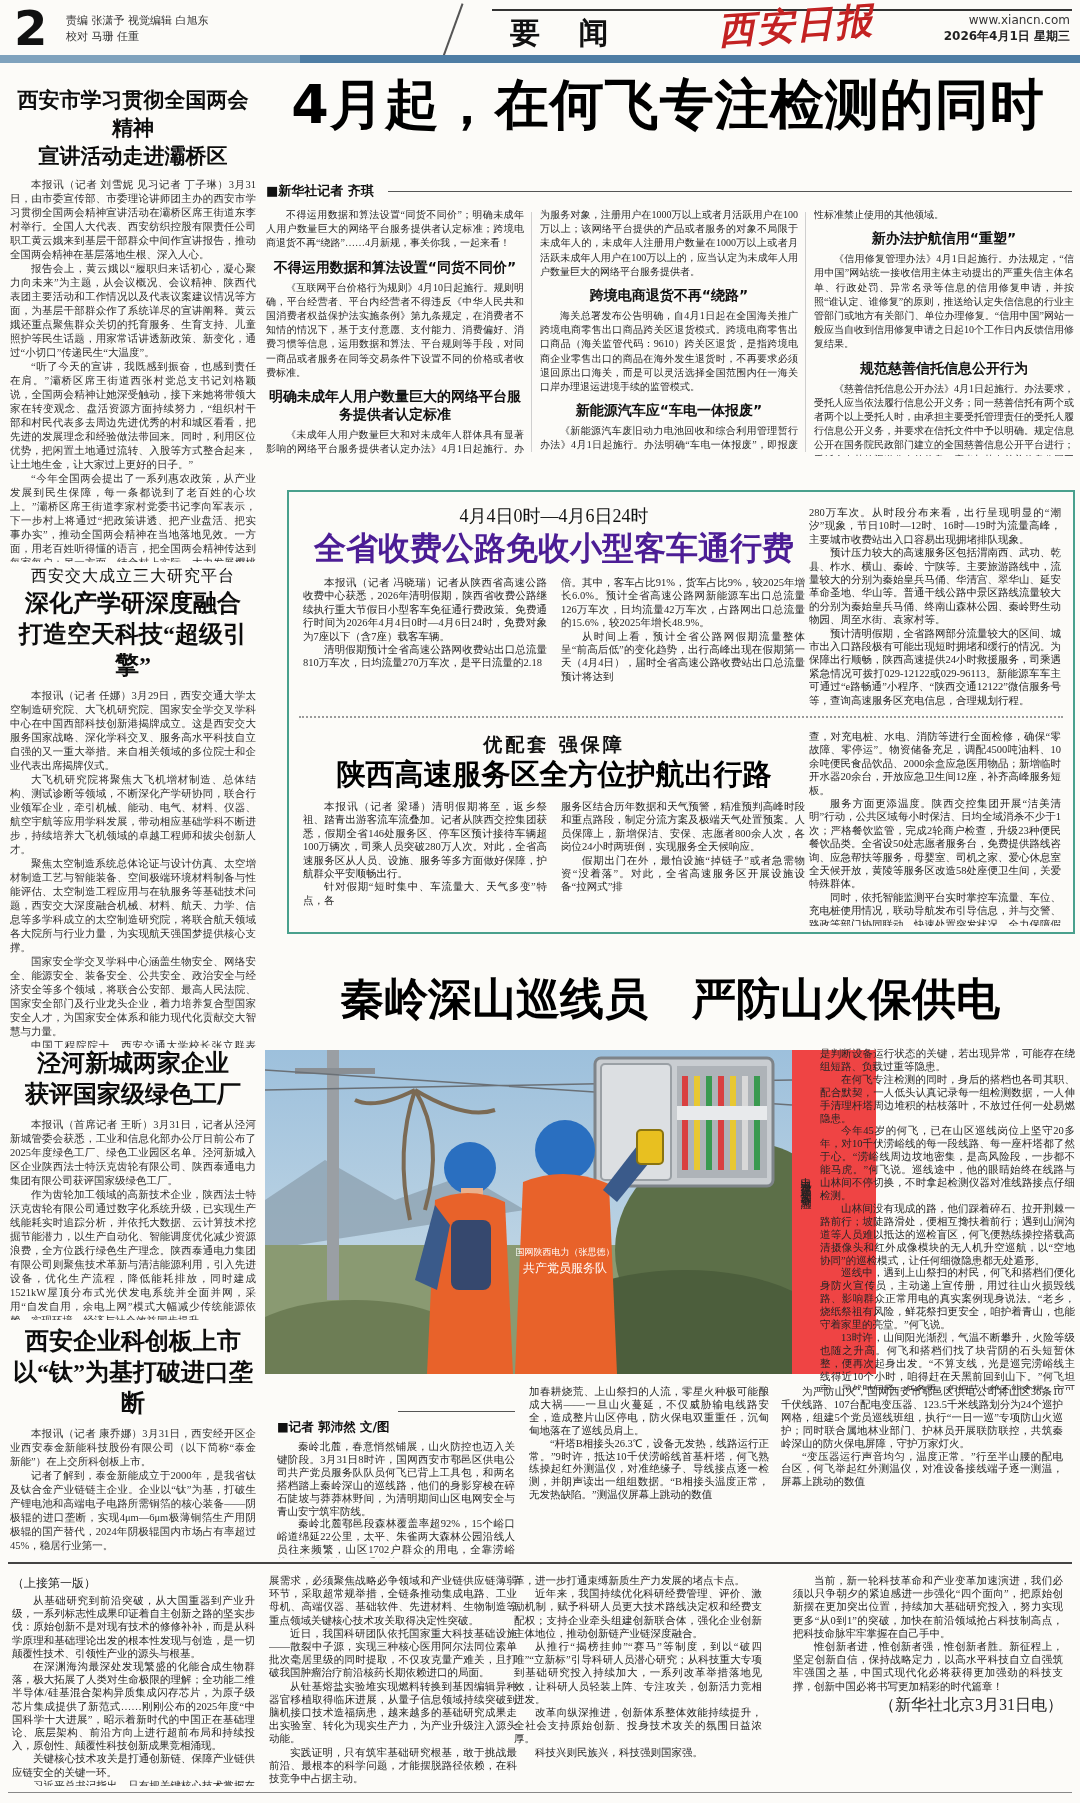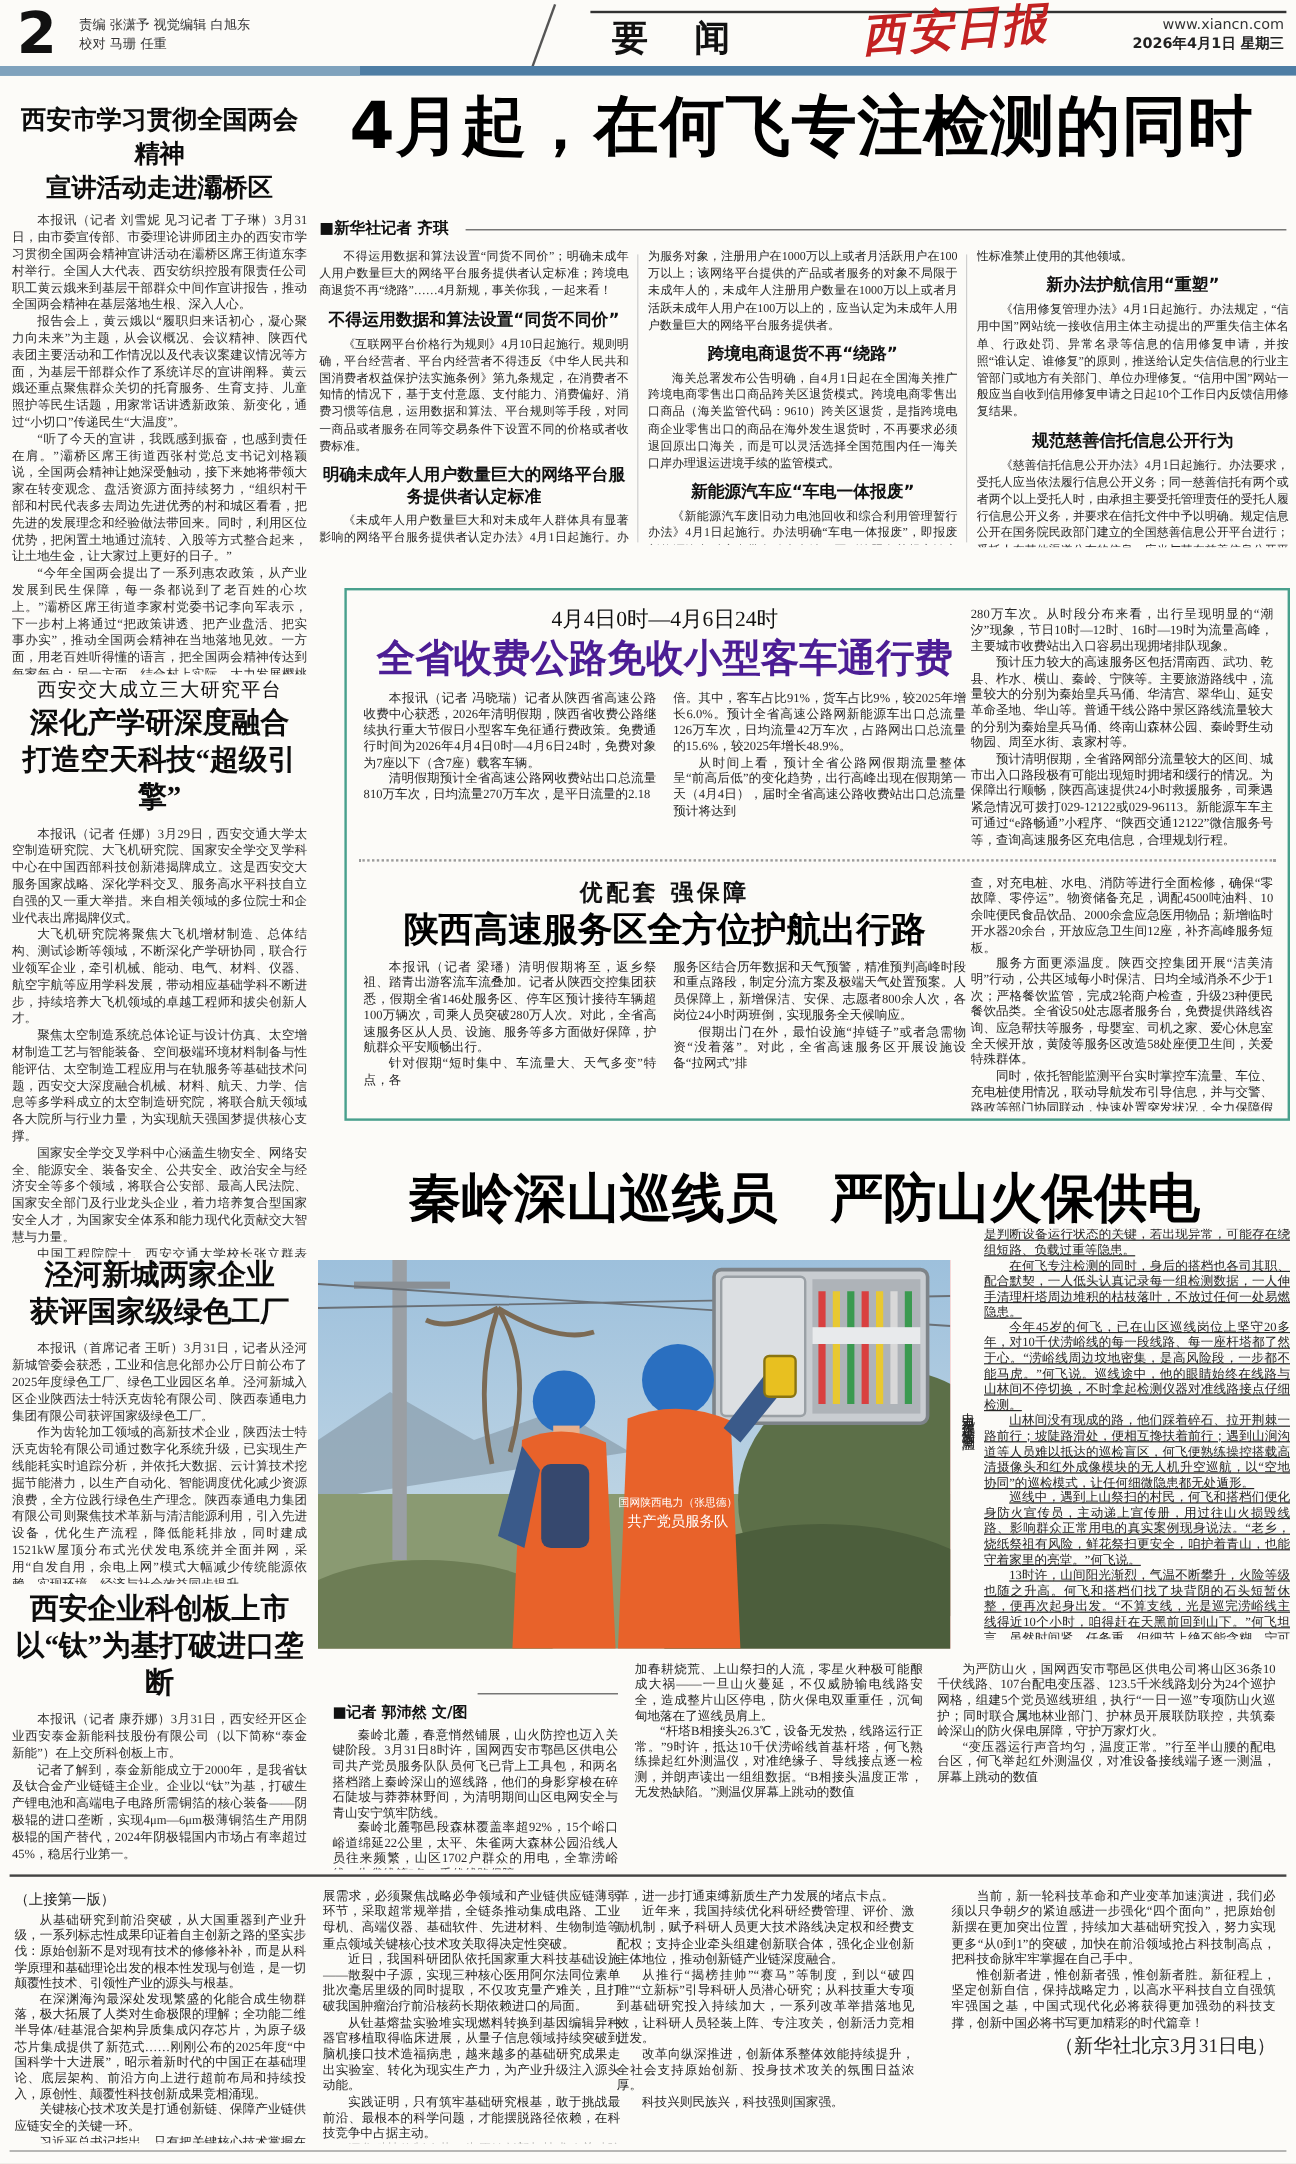--- a/index.html
+++ b/index.html
@@ -51,21 +51,21 @@
   .bx-headline{font:700 32px/40px "DejaVu Sans",sans-serif;text-align:center;color:#4c1d95;}
   .bx-kicker2{font:700 19px/24px "DejaVu Sans",sans-serif;text-align:center;color:#111;letter-spacing:3px;}
   .bx-headline2{font:700 29px/36px "DejaVu Sans",sans-serif;text-align:center;color:#000;}
   .dotted{position:absolute;left:10px;right:10px;top:224px;border-top:2px dotted #9a9a9a;}
   .bx-cols{display:flex;gap:14px;margin-top:8px;}
   .bx-cols>div{flex:1;overflow:hidden;}
 
   
   .q-headline{position:absolute;left:265px;top:972px;width:810px;text-align:center;
         font:700 44px/54px "DejaVu Sans",sans-serif;color:#000;}
-  .photo-wrap{position:absolute;left:265px;top:1050px;width:527px;height:324px;overflow:hidden;background:#fca5a5;}
+  .photo-wrap{position:absolute;left:265px;top:1050px;width:611px;height:324px;overflow:hidden;background:#ef4444;}
   .vcaption{position:absolute;left:796px;top:1168px;height:190px;width:20px;
         writing-mode:vertical-rl;font:11px/20px "Liberation Serif",serif;color:#222;letter-spacing:2px;}
   .qr .para,.qb .para{font-size:10.5px;line-height:12.9px;}
   .q-byline-row{display:flex;align-items:center;margin-bottom:5px;}
   .q-byline{font:700 12.5px/18px "DejaVu Sans",sans-serif;color:#111;white-space:nowrap;margin-top:32px;}
   .q-byline-rule{flex:1;height:1px;background:#555;margin-left:8px;}
 
   
   .hrule{position:absolute;left:8px;width:1064px;background:#444;height:2px;}
   .jump .para{font-size:10.5px;line-height:13.2px;}
@@ -267,21 +267,21 @@
         <path d="M338 140 L372 96 L388 108 L352 152 Z" fill="#3a5a8a"></path>
         <rect x="372" y="80" width="26" height="34" rx="4" fill="#e8c020" stroke="#8a7410" stroke-width="2"></rect>
         <text x="300" y="205" text-anchor="middle" font-size="9" fill="#ffffff" font-family="sans-serif" data-name="vest-text-line1">国网陕西电力（张思德）</text>
         <text x="300" y="222" text-anchor="middle" font-size="12" fill="#ffffff" font-family="sans-serif" data-name="vest-text-line2">共产党员服务队</text>
       </g>
     </svg>
   </div>
 
   <div class="vcaption" data-name="photo-caption">电力巡线员正在为设备测温。</div>
 
-  <div class="col qr" style="left:820px;top:1024px;width:255px;height:342px;text-decoration:underline;" data-name="qinling-col-right">
+  <div class="col qr" style="left:820px;top:1048px;width:255px;height:342px;" data-name="qinling-col-right">
       <p class="para pc" data-name="paragraph">是判断设备运行状态的关键，若出现异常，可能存在绕组短路、负载过重等隐患。</p>
       <p class="para" data-name="paragraph">在何飞专注检测的同时，身后的搭档也各司其职、配合默契，一人低头认真记录每一组检测数据，一人伸手清理杆塔周边堆积的枯枝落叶，不放过任何一处易燃隐患。</p>
       <p class="para" data-name="paragraph">今年45岁的何飞，已在山区巡线岗位上坚守20多年，对10千伏涝峪线的每一段线路、每一座杆塔都了然于心。“涝峪线周边坟地密集，是高风险段，一步都不能马虎。”何飞说。巡线途中，他的眼睛始终在线路与山林间不停切换，不时拿起检测仪器对准线路接点仔细检测。</p>
       <p class="para" data-name="paragraph">山林间没有现成的路，他们踩着碎石、拉开荆棘一路前行；坡陡路滑处，便相互搀扶着前行；遇到山涧沟道等人员难以抵达的巡检盲区，何飞便熟练操控搭载高清摄像头和红外成像模块的无人机升空巡航，以“空地协同”的巡检模式，让任何细微隐患都无处遁形。</p>
       <p class="para" data-name="paragraph">巡线中，遇到上山祭扫的村民，何飞和搭档们便化身防火宣传员，主动递上宣传册，用过往山火损毁线路、影响群众正常用电的真实案例现身说法。“老乡，烧纸祭祖有风险，鲜花祭扫更安全，咱护着青山，也能守着家里的亮堂。”何飞说。</p>
       <p class="para" data-name="paragraph">13时许，山间阳光渐烈，气温不断攀升，火险等级也随之升高。何飞和搭档们找了块背阴的石头短暂休整，便再次起身出发。“不算支线，光是巡完涝峪线主线得近10个小时，咱得赶在天黑前回到山下。”何飞坦言，虽然时间紧、任务重，但细节上绝不能含糊，宁可多走几步路，也不能漏掉一处隐患。</p>
     </div>
 
   <div class="col qb" style="left:277px;top:1386px;width:238px;height:172px;" data-name="qinling-col1">
     <div class="q-byline-row" data-name="qinling-byline-row">

